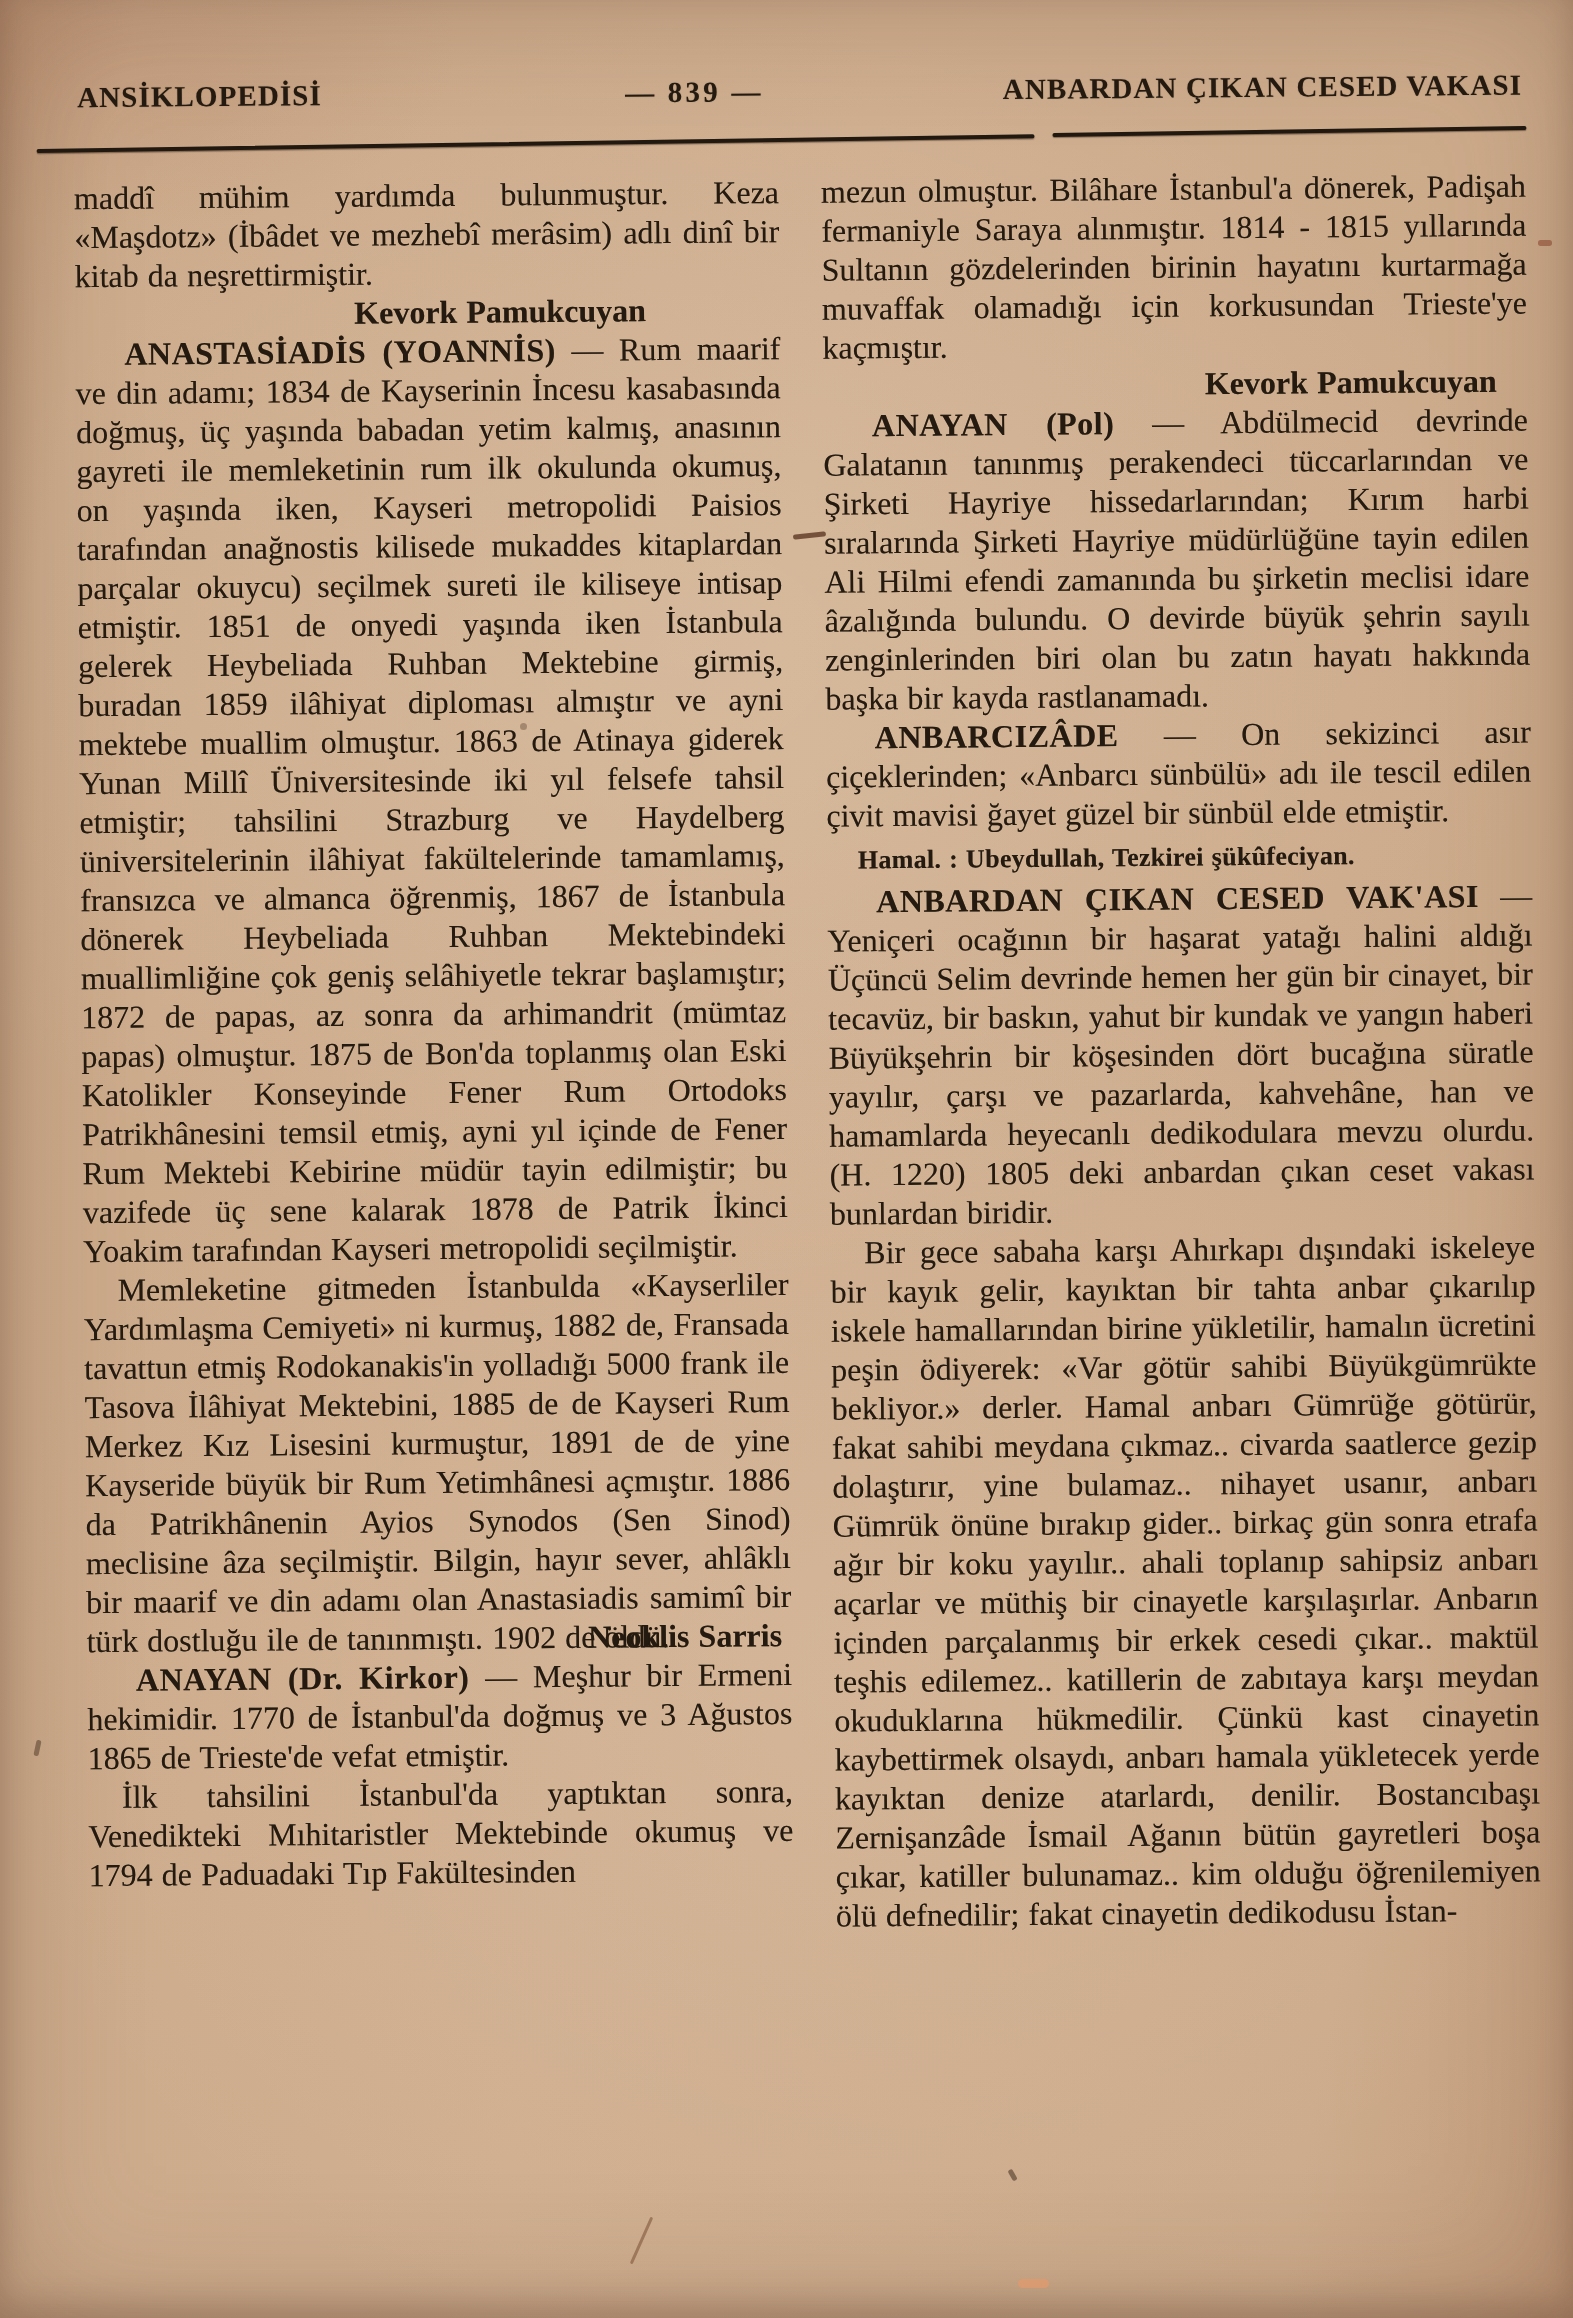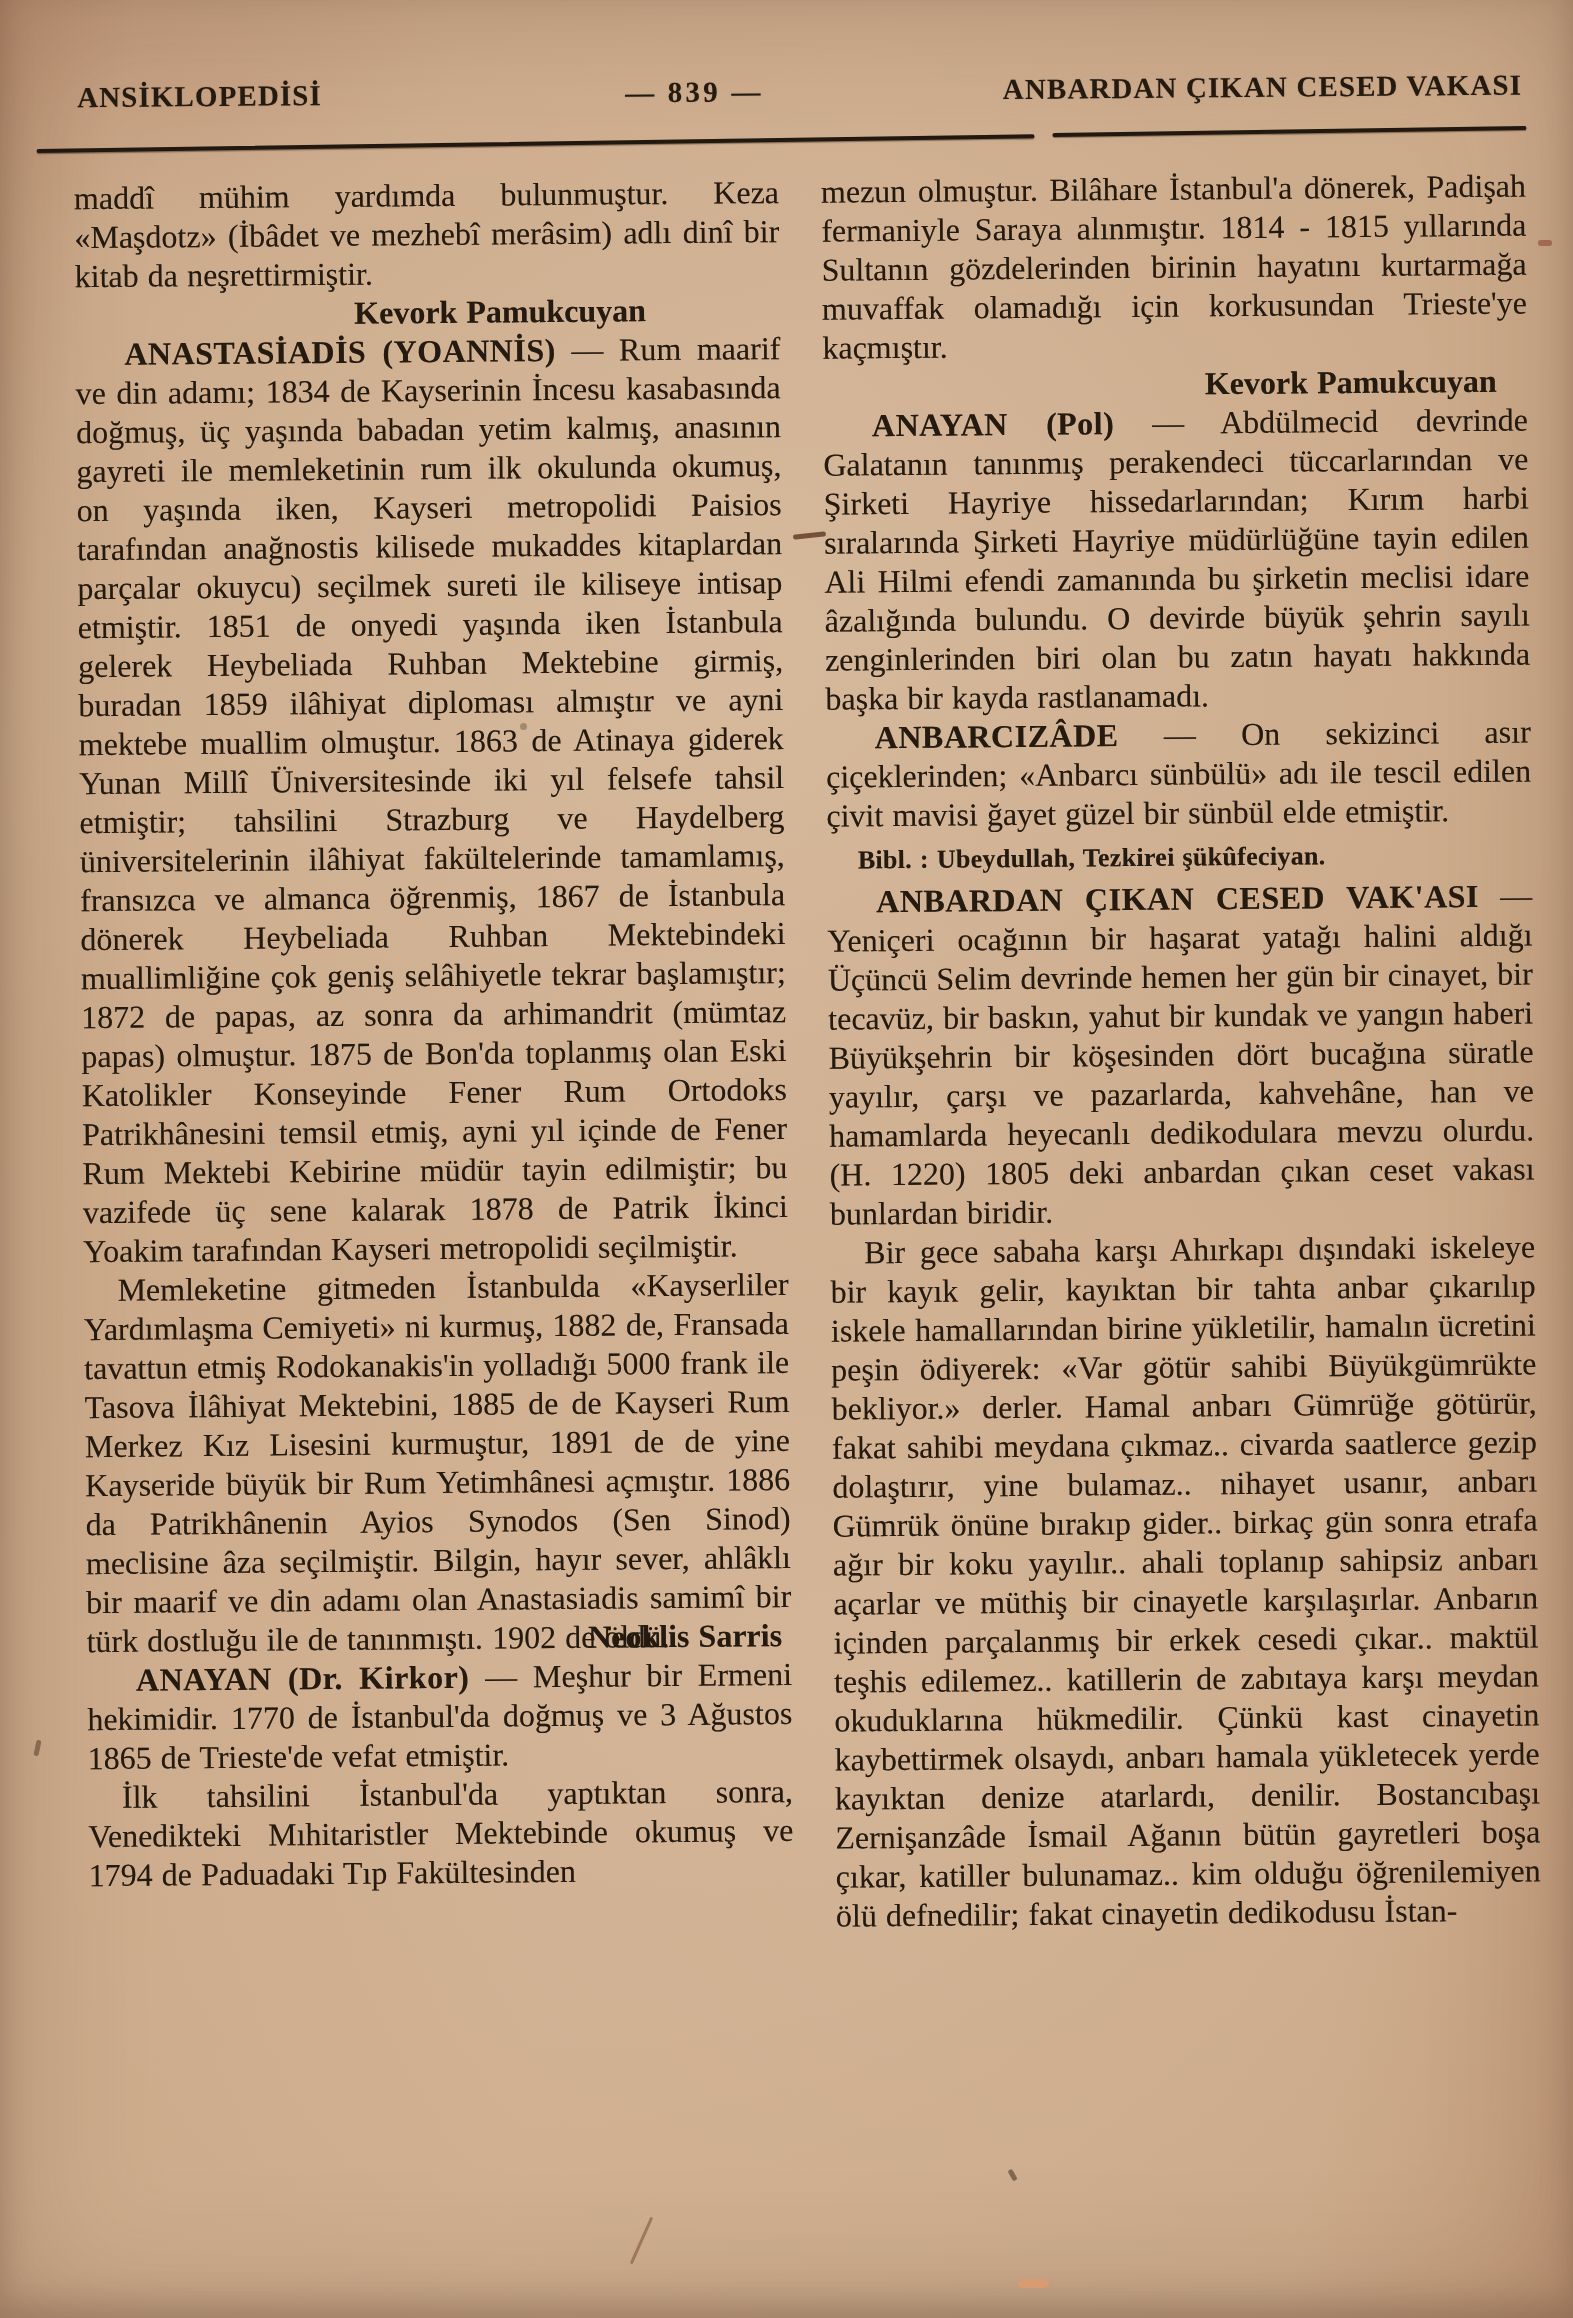--- a/index.html
+++ b/index.html
@@ -106,21 +106,21 @@
       <p class="sig inline-sig">Neoklis Sarris</p>
       <p class="entry"><span class="headword">ANAYAN (Dr. Kirkor)</span> <span>—</span> <span>Meşhur bir Ermeni hekimidir. 1770 de İstanbul'da doğmuş ve 3 Ağustos 1865 de Trieste'de vefat etmiştir.</span></p>
       <p class="p-indent">İlk tahsilini İstanbul'da yaptıktan sonra, Venedikteki Mıhitaristler Mektebinde okumuş ve 1794 de Paduadaki Tıp Fakültesinden</p>
     </div>
 
     <div class="col">
       <p>mezun olmuştur. Bilâhare İstanbul'a dönerek, Padişah fermaniyle Saraya alınmıştır. 1814 - 1815 yıllarında Sultanın gözdelerinden birinin hayatını kurtarmağa muvaffak olamadığı için korkusundan Trieste'ye kaçmıştır.</p>
       <p class="sig right-col-sig">Kevork Pamukcuyan</p>
       <p class="entry"><span class="headword">ANAYAN (Pol)</span> <span>—</span> <span>Abdülmecid devrinde Galatanın tanınmış perakendeci tüccarlarından ve Şirketi Hayriye hissedarlarından; Kırım harbi sıralarında Şirketi Hayriye müdürlüğüne tayin edilen Ali Hilmi efendi zamanında bu şirketin meclisi idare âzalığında bulundu. O devirde büyük şehrin sayılı zenginlerinden biri olan bu zatın hayatı hakkında başka bir kayda rastlanamadı.</span></p>
       <p class="entry"><span class="headword">ANBARCIZÂDE</span> <span>—</span> <span>On sekizinci asır çiçeklerinden; «Anbarcı sünbülü» adı ile tescil edilen çivit mavisi ğayet güzel bir sünbül elde etmiştir.</span></p>
-      <p class="bibl"><span>Bibl. :</span> <span>Ubeydullah, Tezkirei şükûfeciyan.</span></p>
+      <p class="bibl"><span>Hamal. :</span> <span>Ubeydullah, Tezkirei şükûfeciyan.</span></p>
       <p class="entry"><span class="headword">ANBARDAN ÇIKAN CESED VAK'ASI</span> <span>—</span> <span>Yeniçeri ocağının bir haşarat yatağı halini aldığı Üçüncü Selim devrinde hemen her gün bir cinayet, bir tecavüz, bir baskın, yahut bir kundak ve yangın haberi Büyükşehrin bir köşesinden dört bucağına süratle yayılır, çarşı ve pazarlarda, kahvehâne, han ve hamamlarda heyecanlı dedikodulara mevzu olurdu. (H. 1220) 1805 deki anbardan çıkan ceset vakası bunlardan biridir.</span></p>
       <p class="p-indent">Bir gece sabaha karşı Ahırkapı dışındaki iskeleye bir kayık gelir, kayıktan bir tahta anbar çıkarılıp iskele hamallarından birine yükletilir, hamalın ücretini peşin ödiyerek: «Var götür sahibi Büyükgümrükte bekliyor.» derler. Hamal anbarı Gümrüğe götürür, fakat sahibi meydana çıkmaz.. civarda saatlerce gezip dolaştırır, yine bulamaz.. nihayet usanır, anbarı Gümrük önüne bırakıp gider.. birkaç gün sonra etrafa ağır bir koku yayılır.. ahali toplanıp sahipsiz anbarı açarlar ve müthiş bir cinayetle karşılaşırlar. Anbarın içinden parçalanmış bir erkek cesedi çıkar.. maktül teşhis edilemez.. katillerin de zabıtaya karşı meydan okuduklarına hükmedilir. Çünkü kast cinayetin kaybettirmek olsaydı, anbarı hamala yükletecek yerde kayıktan denize atarlardı, denilir. Bostancıbaşı Zernişanzâde İsmail Ağanın bütün gayretleri boşa çıkar, katiller bulunamaz.. kim olduğu öğrenilemiyen ölü defnedilir; fakat cinayetin dedikodusu İstan-</p>
     </div>
 
   </div>
 </div>
 
 <div class="artifact mark-dash"></div>
 <div class="artifact mark-tick"></div>
 <div class="artifact mark-fiber"></div>

